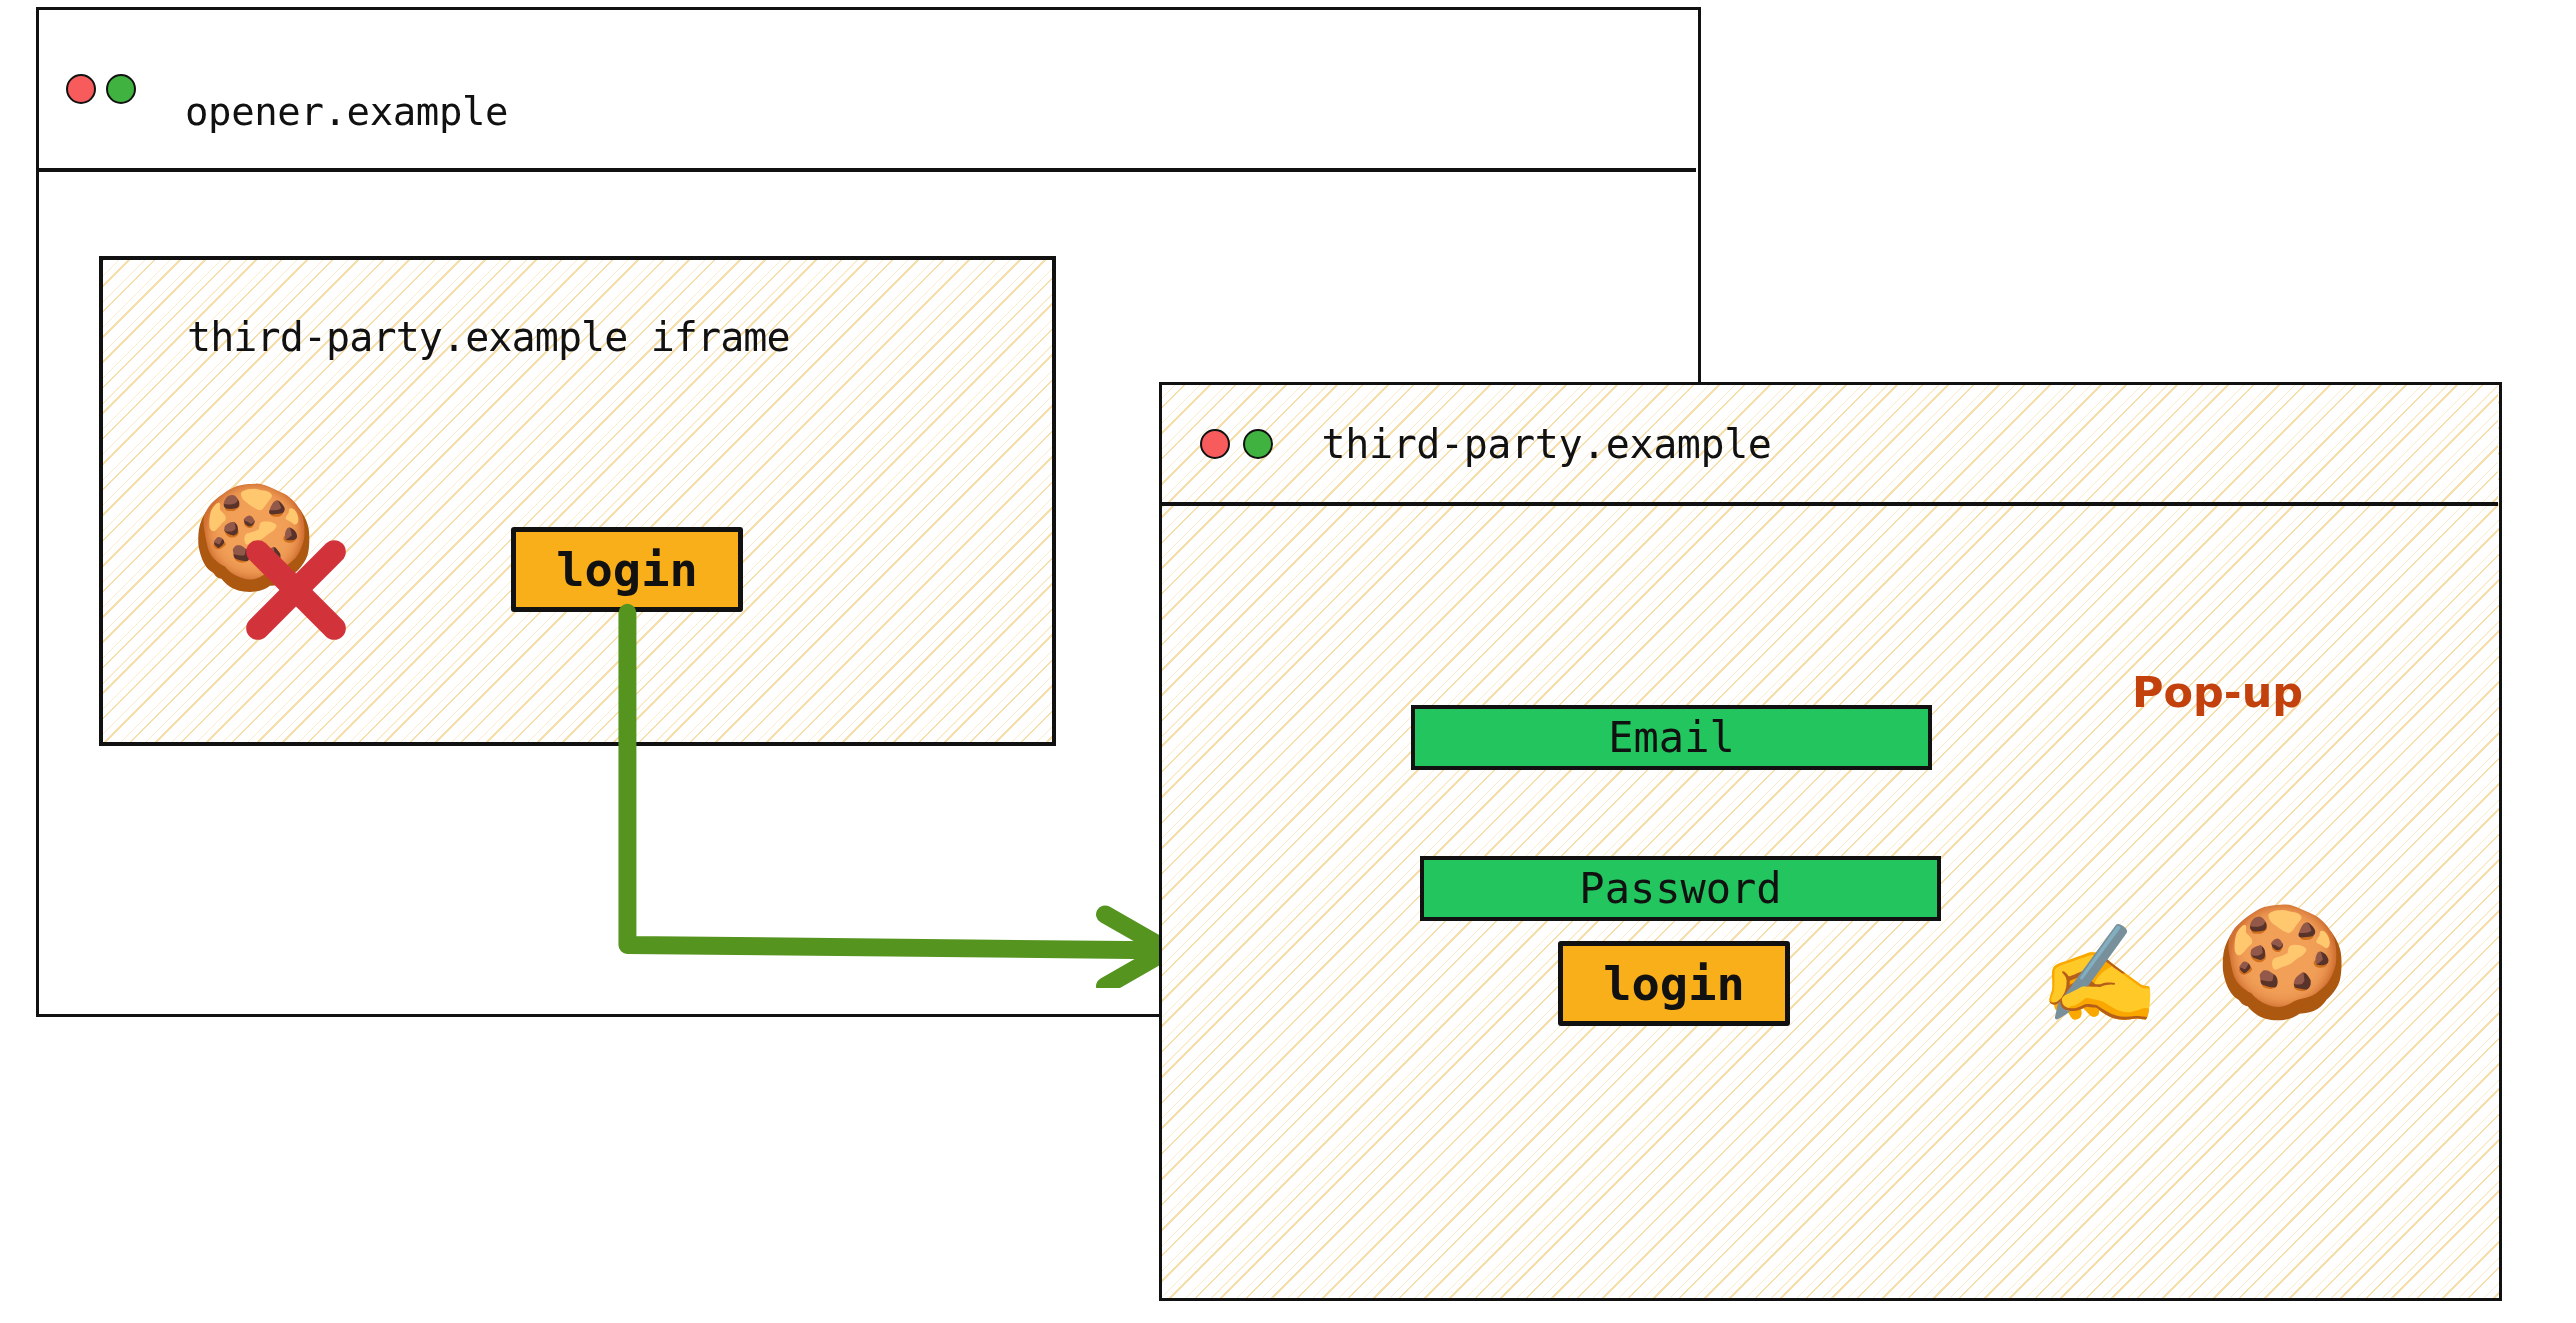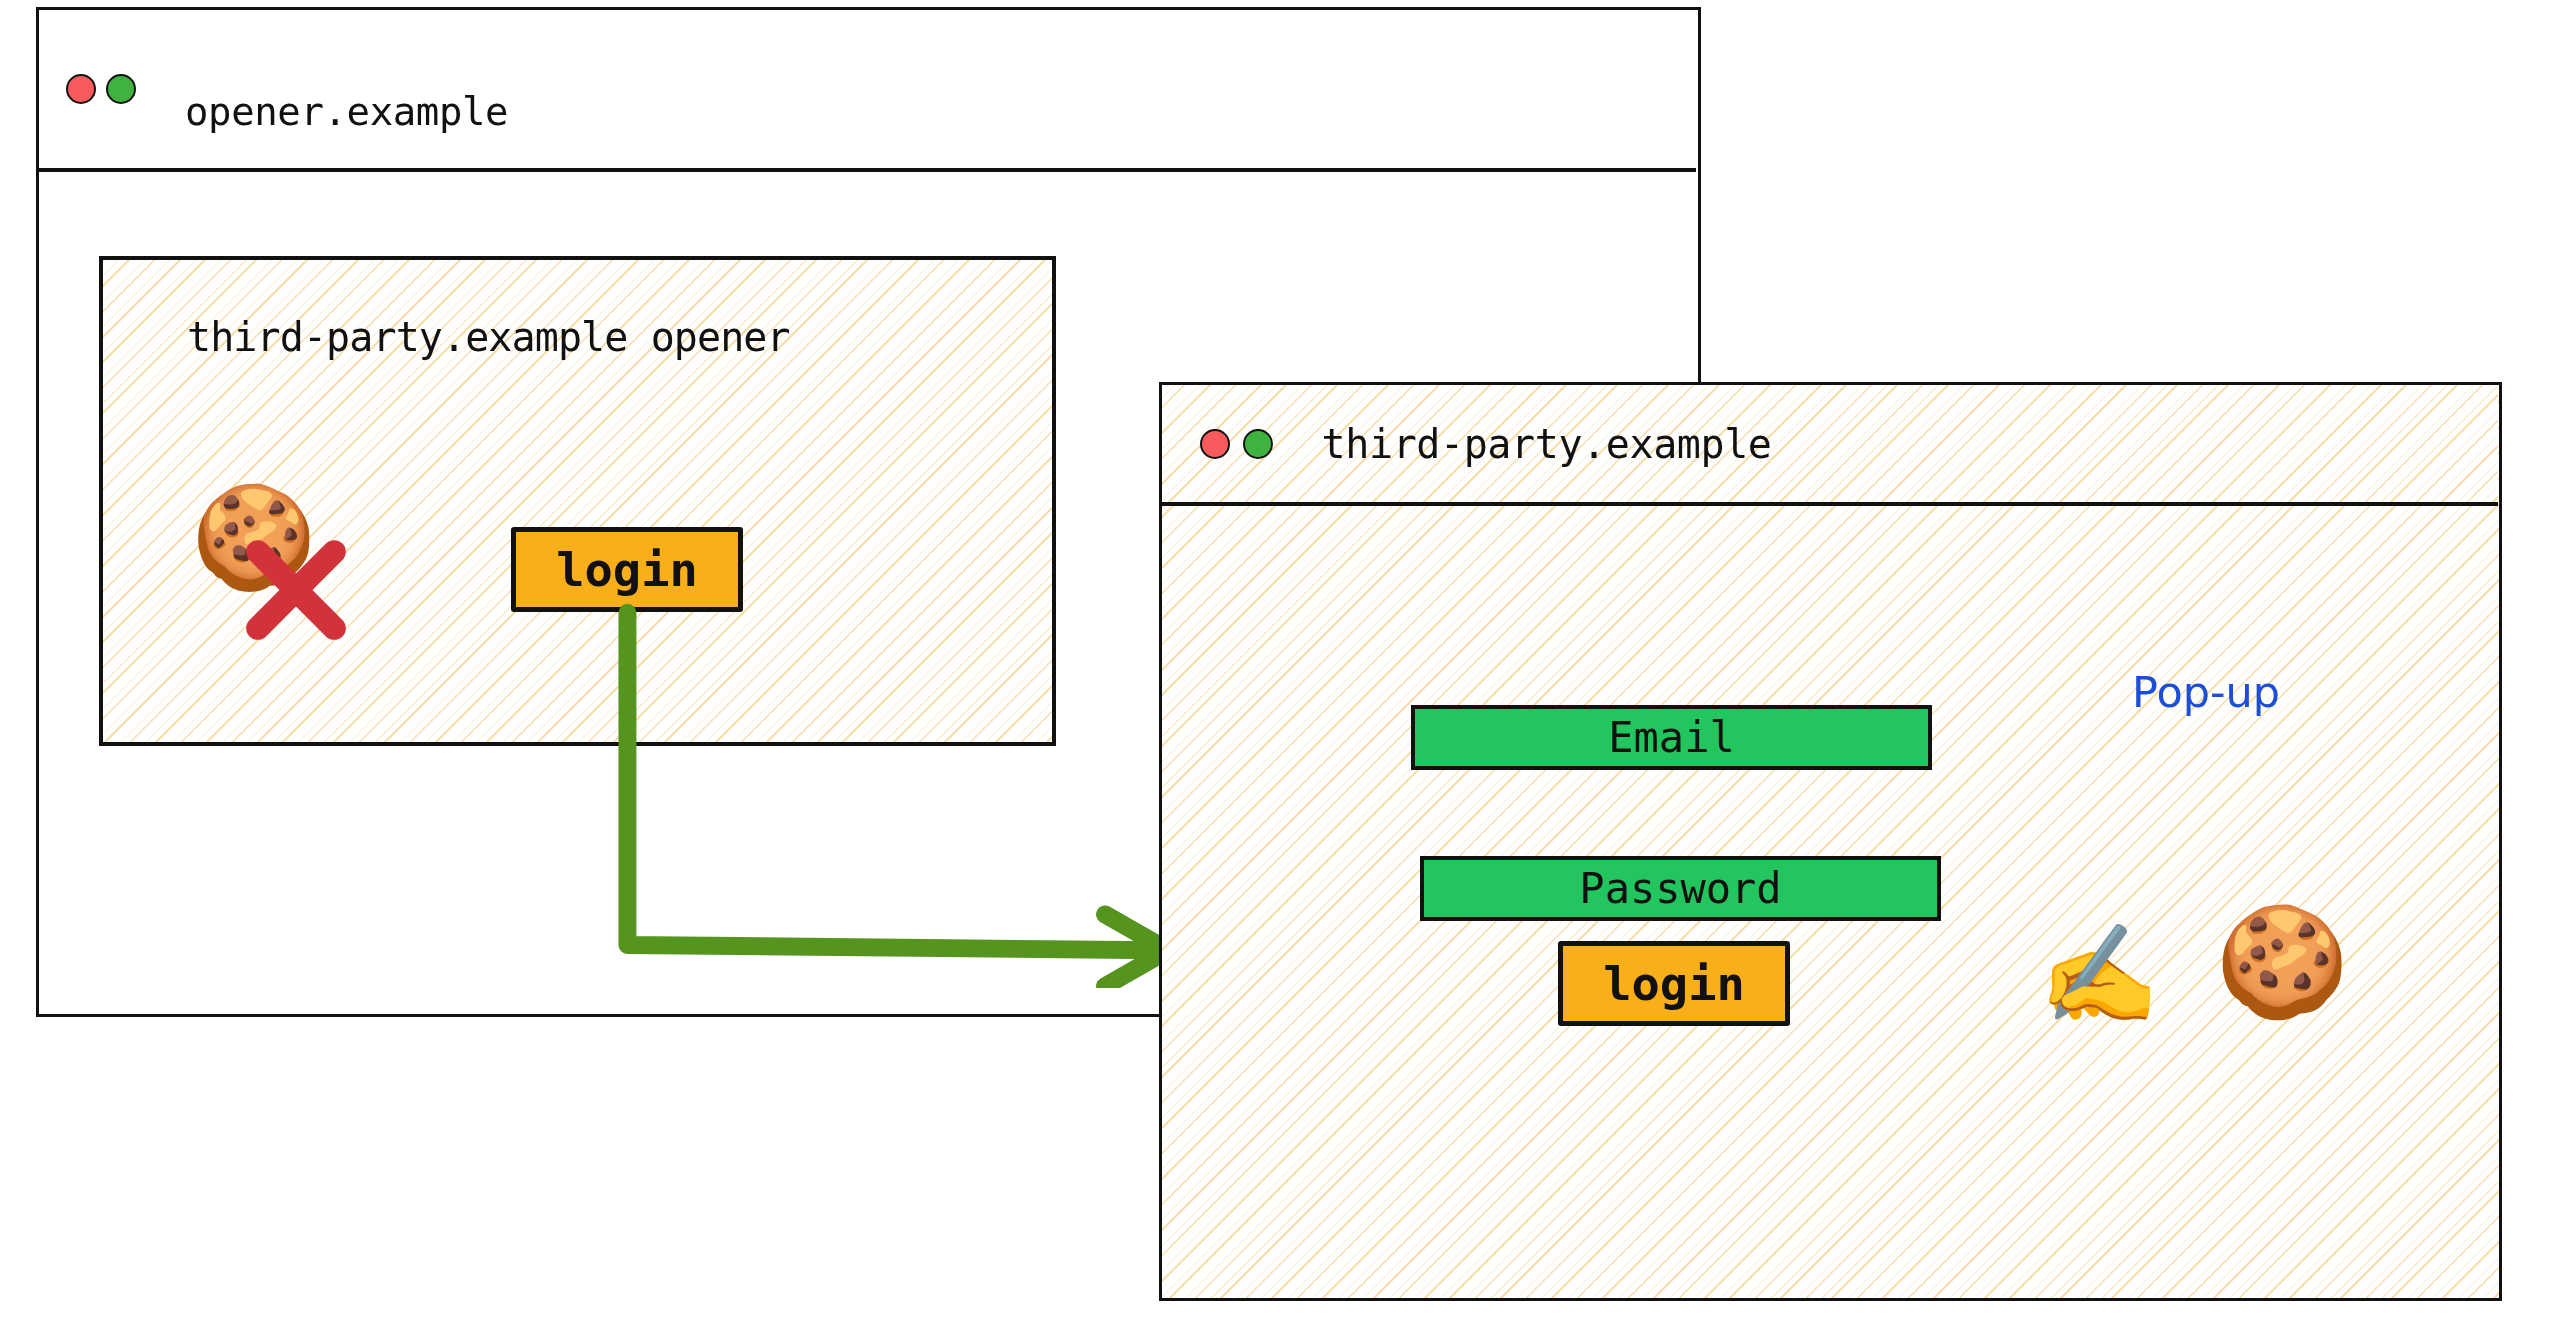--- a/index.html
+++ b/index.html
@@ -213,24 +213,25 @@
     height: 65px;
     margin-top: 40px;
   }
 
   #popup-label {
     position: absolute;
     left: 2132px;
     top: 667px;
     font-family: "DejaVu Sans", sans-serif;
     font-size: 43px;
-    color: #1d4ed8;
+    color: #c2410c;
     letter-spacing: 0px;
     white-space: nowrap;
     z-index: 12;
+    font-weight: bold;
   }
   #writing-hand {
     position: absolute;
     left: 2039px;
     top: 926px;
     font-size: 97px;
     line-height: 1;
     z-index: 12;
     font-family: "DejaVu Sans", sans-serif;
   }
@@ -251,21 +252,21 @@
 
   <div class="titlebar" id="opener-titlebar">
     <span class="dot dot-red"></span>
     <span class="dot dot-green"></span>
     <span class="win-title" id="opener-title">opener.example</span>
   </div>
 
 </div>
 
 <div class="hatch" id="iframe-box">
-  <span id="iframe-label">third-party.example opener</span>
+  <span id="iframe-label">third-party.example iframe</span>
 </div>
 
 <span id="iframe-cookie">🍪</span>
 
 <svg id="iframe-cookie-x" viewBox="0 0 100 100">
   <g stroke="#D2333A" stroke-width="22" stroke-linecap="round">
     <line x1="14" y1="14" x2="86" y2="86"></line>
     <line x1="86" y1="14" x2="14" y2="86"></line>
   </g>
 </svg>

